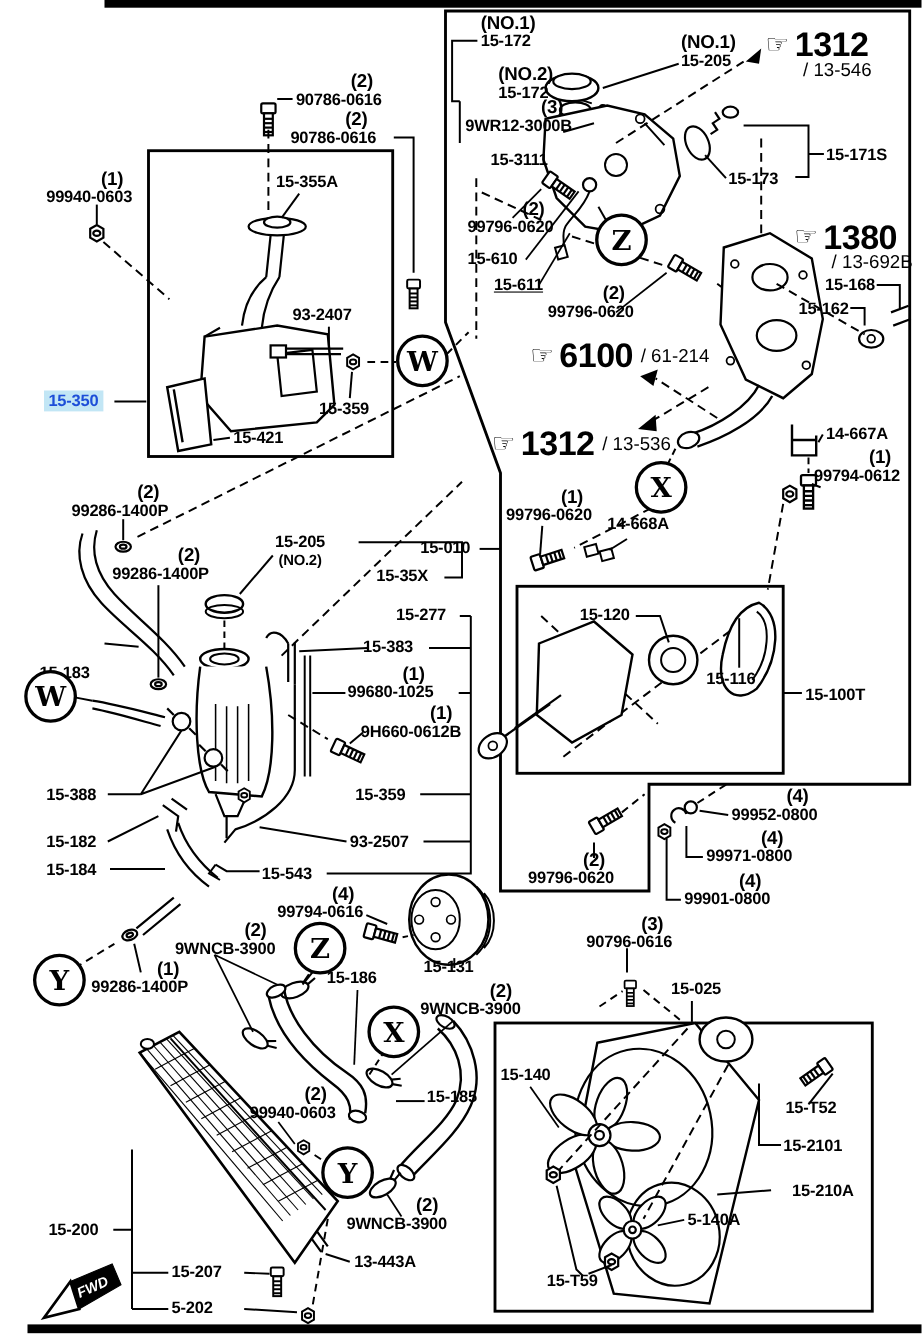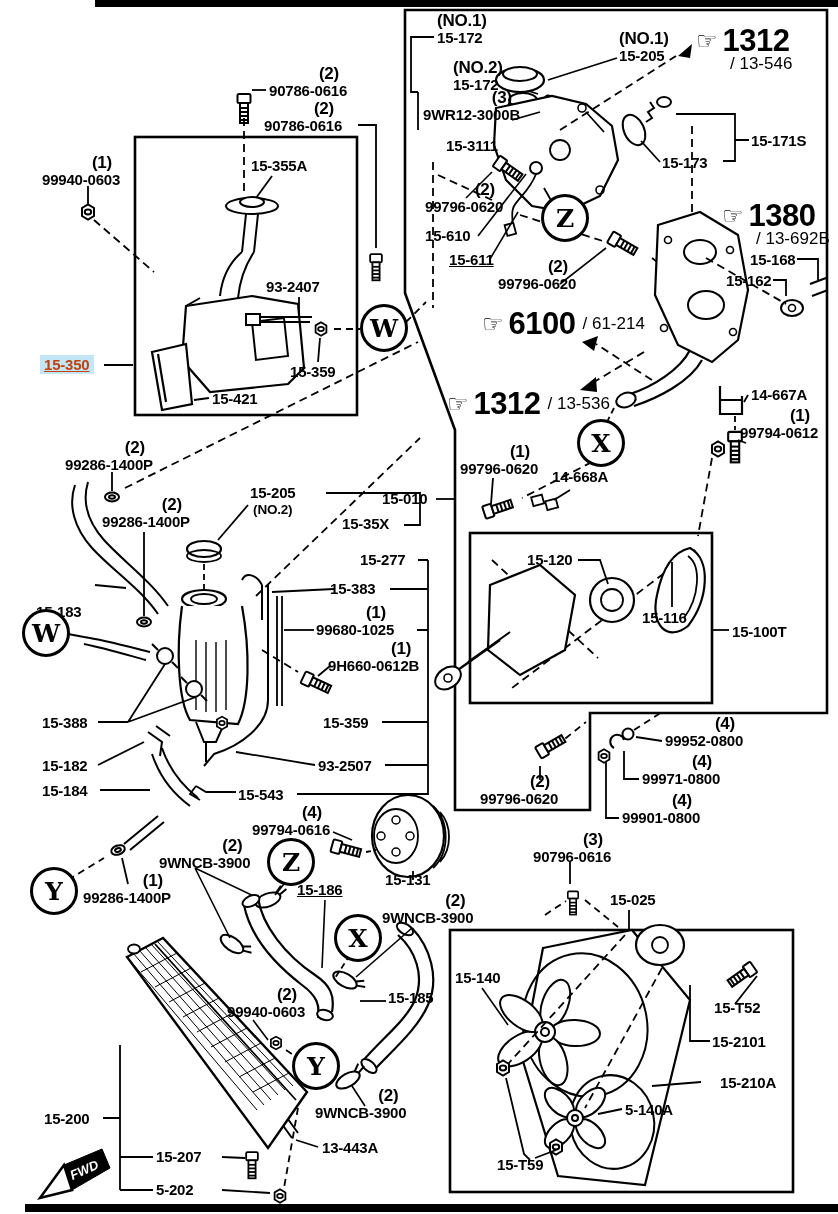--- a/index.html
+++ b/index.html
@@ -5,21 +5,21 @@
   html,body{margin:0;padding:0;background:#fff;}
   #canvas{position:relative;width:838px;height:1214px;background:#fff;overflow:hidden;
           font-family:"Liberation Sans",sans-serif;}
   #art{position:absolute;left:0;top:0;}
   .layer{position:absolute;left:0;top:0;width:100%;height:100%;pointer-events:none;}
   .part-label{position:absolute;white-space:nowrap;font-weight:bold;font-size:15px;
               line-height:15px;color:#000;pointer-events:auto;letter-spacing:-0.2px;}
   .part-label .qty{position:absolute;bottom:100%;left:0;right:0;margin-bottom:2px;
               text-align:right;padding-right:8px;font-size:17px;font-weight:bold;}
   .part-label .sub{display:block;text-align:center;font-size:13.5px;font-weight:bold;margin-top:2px;}
-  .part-label.hl .num{background:#c2e6f5;color:#c2410c;padding:1px 4px;text-decoration:underline;}
+  .part-label.hl .num{background:#c2e6f5;color:#1d4ed8;padding:1px 4px;}
   .callout{position:absolute;width:42px;height:42px;border:3px solid #000;border-radius:50%;
            background:#fff;display:flex;align-items:center;justify-content:center;
            font-family:"DejaVu Serif",serif;font-weight:bold;font-size:25px;
            transform:translate(-50%,-50%);pointer-events:auto;}
   .ref{position:absolute;white-space:nowrap;color:#000;pointer-events:auto;}
   .ref .row{display:flex;align-items:center;gap:5px;}
   .ref .hand{font-size:24px;line-height:24px;}
   .ref .code{font-size:31px;line-height:25px;font-weight:bold;letter-spacing:-0.5px;}
   .ref .section{font-size:17px;font-weight:normal;}
   .ref.stacked .section{display:block;margin-left:34px;margin-top:1px;}
@@ -416,21 +416,21 @@
       <div class="part-label" style="left: 527px; top: 552px;"><span class="num">15-120</span></div>
       <div class="part-label" style="left: 642px; top: 610px;"><span class="num">15-116</span></div>
       <div class="part-label" style="left: 732px; top: 624px;"><span class="num">15-100T</span></div>
       <div class="part-label" style="left: 665px; top: 733px;"><span class="qty">(4)</span><span class="num">99952-0800</span></div>
       <div class="part-label" style="left: 642px; top: 771px;"><span class="qty">(4)</span><span class="num">99971-0800</span></div>
       <div class="part-label" style="left: 622px; top: 810px;"><span class="qty">(4)</span><span class="num">99901-0800</span></div>
       <div class="part-label" style="left: 480px; top: 791px;"><span class="qty">(2)</span><span class="num">99796-0620</span></div>
       <div class="part-label" style="left: 252px; top: 822px;"><span class="qty">(4)</span><span class="num">99794-0616</span></div>
       <div class="part-label" style="left: 385px; top: 872px;"><span class="num">15-131</span></div>
       <div class="part-label" style="left: 159px; top: 855px;"><span class="qty">(2)</span><span class="num">9WNCB-3900</span></div>
-      <div class="part-label" style="left: 297px; top: 882px; text-decoration: underline;"><span class="num">15-186</span></div>
+      <div class="part-label" style="left: 297px; top: 882px;"><span class="num">15-186</span></div>
       <div class="part-label" style="left: 382px; top: 910px;"><span class="qty">(2)</span><span class="num">9WNCB-3900</span></div>
       <div class="part-label" style="left: 388px; top: 990px;"><span class="num">15-185</span></div>
       <div class="part-label" style="left: 227px; top: 1004px;"><span class="qty">(2)</span><span class="num">99940-0603</span></div>
       <div class="part-label" style="left: 315px; top: 1105px;"><span class="qty">(2)</span><span class="num">9WNCB-3900</span></div>
       <div class="part-label" style="left: 322px; top: 1140px;"><span class="num">13-443A</span></div>
       <div class="part-label" style="left: 83px; top: 890px;"><span class="qty">(1)</span><span class="num">99286-1400P</span></div>
       <div class="part-label" style="left: 44px; top: 1111px;"><span class="num">15-200</span></div>
       <div class="part-label" style="left: 156px; top: 1149px;"><span class="num">15-207</span></div>
       <div class="part-label" style="left: 156px; top: 1182px;"><span class="num">5-202</span></div>
       <div class="part-label" style="left: 533px; top: 849px;"><span class="qty">(3)</span><span class="num">90796-0616</span></div>

